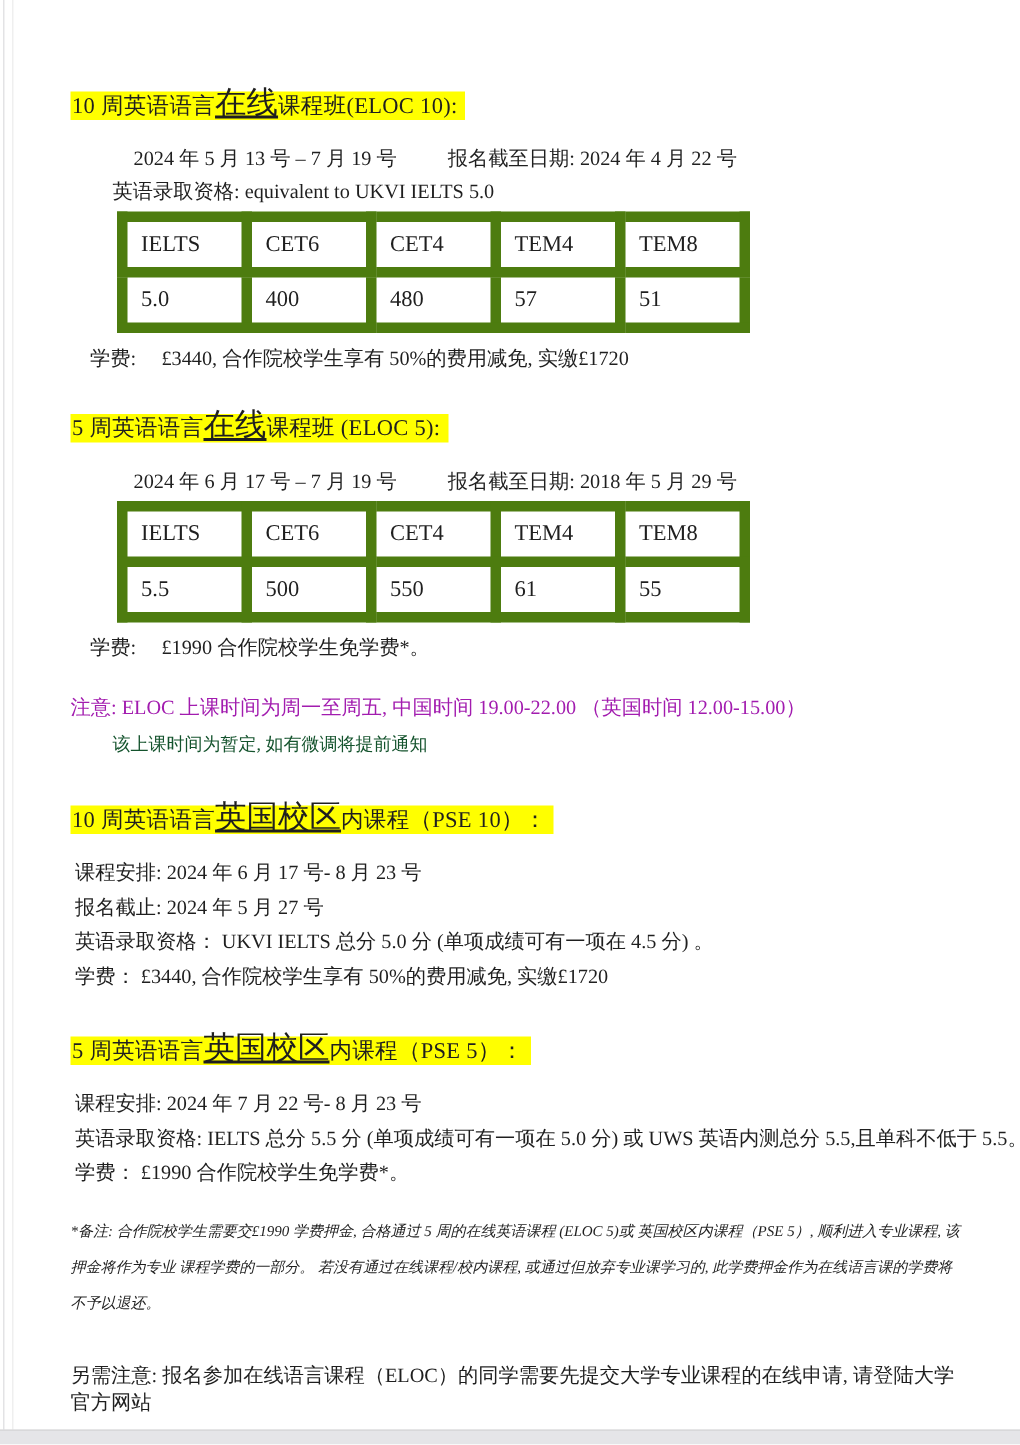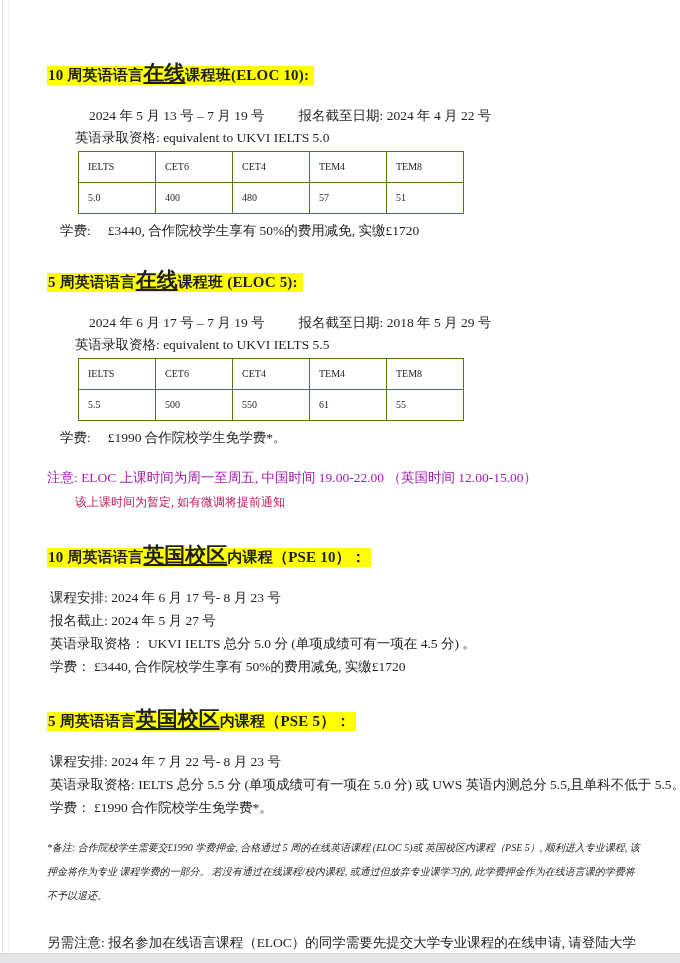--- a/index.html
+++ b/index.html
@@ -7,41 +7,41 @@
     width:680px;height:963px;position:relative;overflow:hidden;
     background:#ffffff;
     font-family:"Liberation Serif","DejaVu Serif",serif;
     color:#1f1f1f;
   }
   .edge-left-1{position:absolute;left:2px;top:0;bottom:8px;width:1px;background:#e3e3e5;}
   .edge-left-2{position:absolute;left:8px;top:0;bottom:8px;width:1px;background:#efefef;}
   .edge-bottom{position:absolute;left:0;right:0;bottom:0;height:9px;background:#e5e5e8;border-top:1px solid #d8d8da;}
   .content{padding:55px 38px 0 47px;font-size:13.5px;line-height:18px;}
 
-  .sec-heading{font-weight:bold;margin:0 0 13px 0;line-height:36px;}
+  .sec-heading{font-weight:normal;margin:0 0 13px 0;line-height:26px;}
   .hl{background:#ffff00;padding:2px 5px 2px 1px;}
   .h-normal{font-size:15px;letter-spacing:.2px;}
   .h-big{font-size:21px;text-decoration:underline;}
 
   .line{margin:0 0 4px 0;white-space:nowrap;}
   .indent-a{margin-left:42px;}
   .indent-b{margin-left:28px;}
   .gap-right{display:inline-block;margin-right:34px;}
 
   table.score{border-collapse:collapse;margin:4px 0 8px 31px;}
   table.score td{
-    border:1px solid #4d7c0f;width:67px;height:24px;
-    padding:3px 0 3px 9px;font-size:10px;text-align:left;vertical-align:middle;margin-left:40px;
+    border:7px solid #4d7c0f;width:67px;height:24px;
+    padding:3px 0 3px 9px;font-size:15px;text-align:left;vertical-align:middle;margin-left:40px;
   }
 
   .fee-line{margin:5px 0 0 13px;}
   .mt-sec{margin-top:22px;}
   .mt-notice{margin-top:22px;}
   .notice-main{color:#a21caf;margin:0 0 6px 0;}
-  .notice-sub{color:#be185d;font-size:12px;margin-left:28px;}
+  .notice-sub{color:#14532d;font-size:12px;margin-left:28px;}
   .mt-pse{margin-top:26px;}
   .pse-line{margin:0 0 6px 3px;line-height:17px;}
   .footnote{margin-top:20px;line-height:24px;font-size:10px;max-width:596px;font-style:italic;}
   .closing-note{margin-top:26px;line-height:18px;}
 </style>
 </head>
 <body>
 
 <div class="edge-left-1"></div>
 <div class="edge-left-2"></div>
@@ -75,21 +75,20 @@
   </tbody>
     </table>
   <div class="line fee-line">学费: 　£3440, 合作院校学生享有 50%的费用减免, 实缴£1720</div>
 
   <div class="sec-heading mt-sec">
     <span class="hl"><span class="h-normal">5 周英语语言</span><span class="h-big">在线</span><span class="h-normal">课程班 (ELOC 5):</span></span>
   </div>
   <div class="line indent-a">
     <span class="gap-right">2024 年 6 月 17 号 – 7 月 19 号</span><span>报名截至日期: 2018 年 5 月 29 号</span>
   </div>
-  <div class="line indent-b">英语录取资格: equivalent to UKVI IELTS 5.5</div>
   <table class="score">
     <tbody>
         <tr>
       <td>IELTS</td>
       <td>CET6</td>
       <td>CET4</td>
       <td>TEM4</td>
       <td>TEM8</td>
     </tr>
     <tr>

